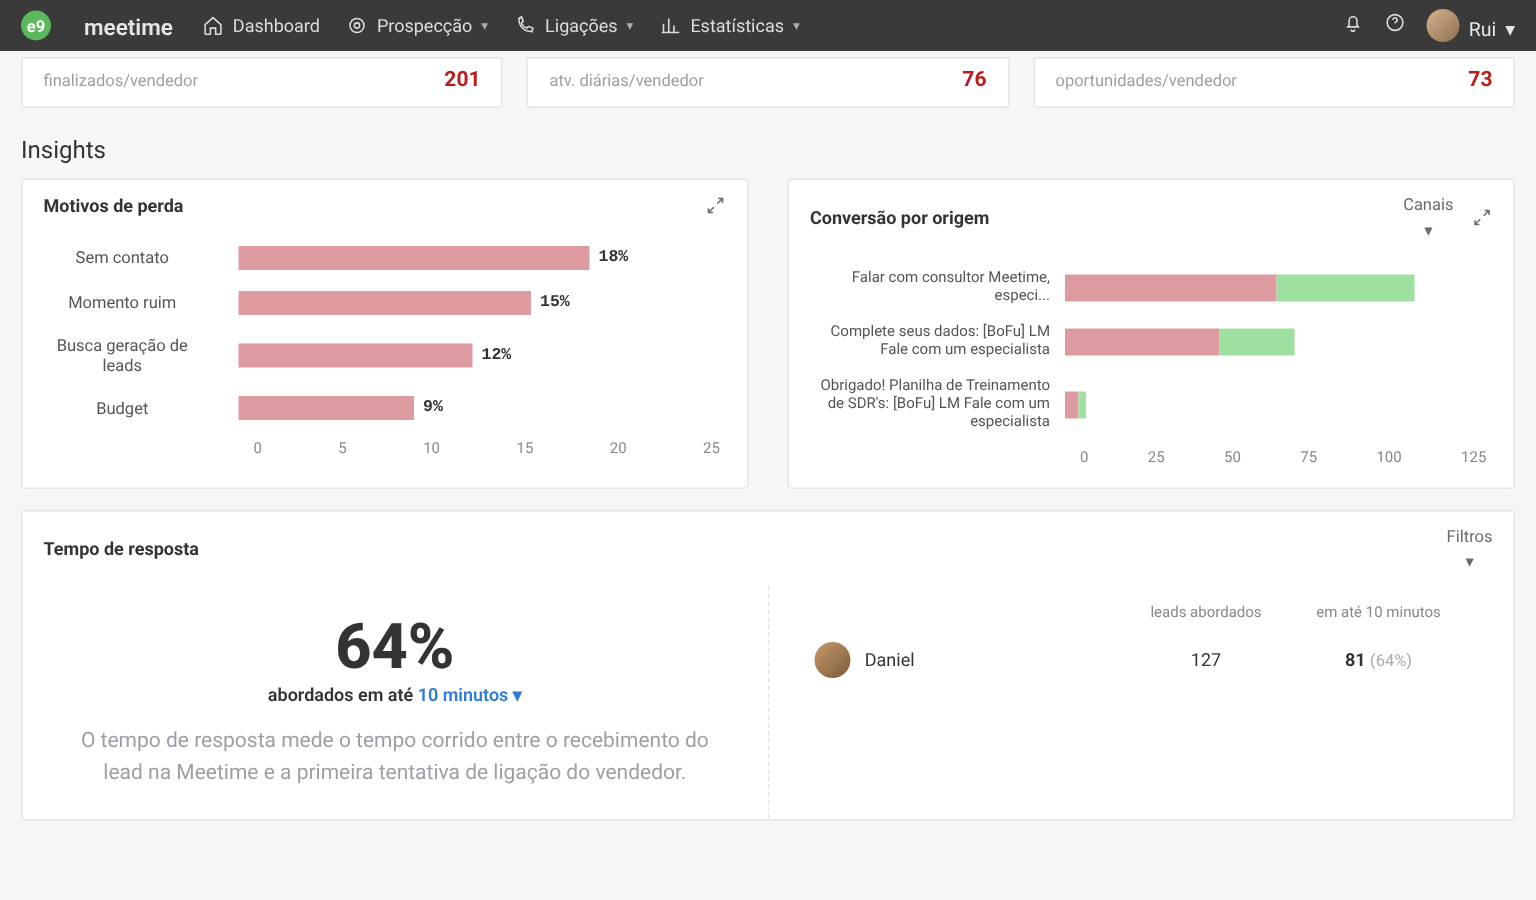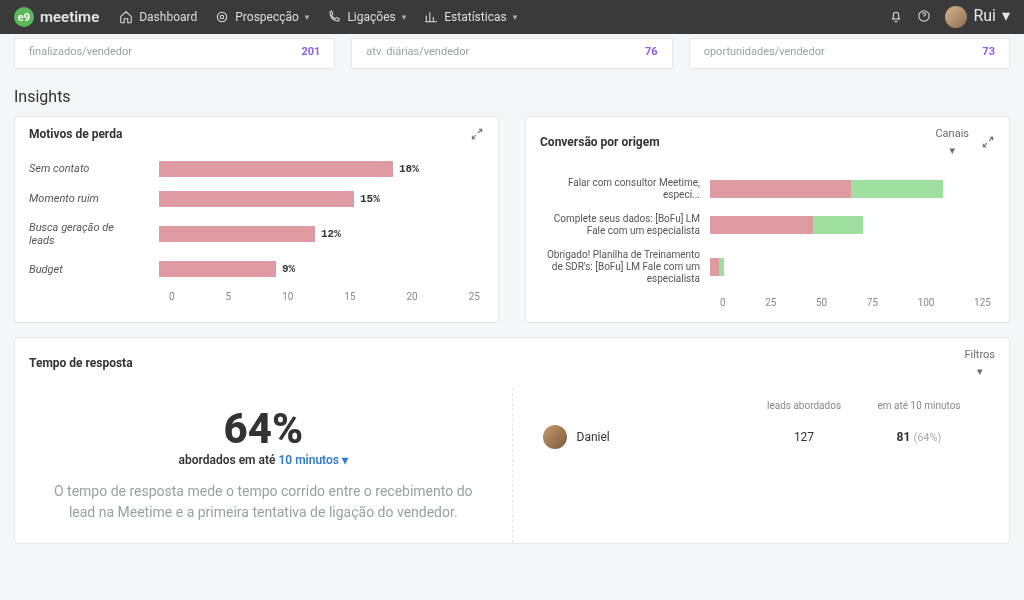--- a/index.html
+++ b/index.html
@@ -1,49 +1,49 @@
 <!DOCTYPE html>
 <html><head>
 <meta charset="utf-8">
 <style>
   * { box-sizing: border-box; margin: 0; padding: 0; }
   body { font-family: -apple-system, BlinkMacSystemFont, "Segoe UI", Roboto, Arial, sans-serif; background: #f5f6f7; color: #333; font-size: 13px; width: 1024px; height: 600px; overflow: hidden; }
   
   
   .topnav { background: #3a3a3a; height: 34px; display: flex; align-items: center; padding: 0 14px; color: #e6e6e6; }
-  .brand { display: flex; align-items: center; gap: 6px; font-weight: 600; font-size: 15px; margin-right: 20px; }
+  .brand { display: flex; align-items: flex-end; gap: 22px; font-weight: 600; font-size: 15px; margin-right: 20px; }
   .brand-badge { width: 20px; height: 20px; border-radius: 50%; background: #5cb85c; color: #fff; display: flex; align-items: center; justify-content: center; font-size: 11px; font-weight: 700; }
   .nav-items { display: flex; gap: 18px; }
   .nav-item { display: flex; align-items: center; gap: 6px; font-size: 12px; color: #ddd; cursor: pointer; }
   .nav-item .chev { font-size: 9px; opacity: .7; }
   .nav-spacer { flex: 1; }
   .nav-right { display: flex; align-items: center; gap: 14px; }
   .nav-icon { color: #ddd; font-size: 14px; cursor: pointer; }
   .avatar { width: 22px; height: 22px; border-radius: 50%; background: linear-gradient(135deg,#d9b38c,#8c6f52); }
-  .user { display: flex; align-items: flex-start; gap: 6px; font-size: 16px; cursor: pointer; }
+  .user { display: flex; align-items: flex-end; gap: 6px; font-size: 13px; cursor: pointer; }
   
   
   .summary-row { display: flex; gap: 16px; padding: 4px 14px 12px; }
   .summary-card { flex: 1; background: #fff; border: 1px solid #e5e5e5; border-radius: 2px; padding: 6px 14px 10px; display: flex; justify-content: space-between; align-items: center; }
   .summary-label { font-size: 11px; color: #9aa0a6; }
-  .summary-value { font-size: 11px; font-weight: 700; color: #8b5cf6; }
+  .summary-value { font-size: 14px; font-weight: 700; color: #b91c1c; }
   
   .section-title { font-size: 16px; font-weight: 400; color: #333; padding: 6px 14px 10px; }
   
   .insights-row { display: flex; gap: 26px; padding: 0 14px 14px; }
   .panel { background: #fff; border: 1px solid #e5e5e5; border-radius: 3px; flex: 1; display: flex; flex-direction: column; }
   .panel-head { display: flex; align-items: center; padding: 10px 14px; }
   .panel-title { font-size: 12px; font-weight: 700; color: #333; }
   .panel-head .spacer { flex: 1; }
   .panel-head .ctl { font-size: 11px; color: #6b6b6b; cursor: pointer; margin-left: 12px; display: flex; align-items: center; gap: 4px; flex-direction: column; }
   .panel-body { padding: 10px 14px 14px; }
   
   
   .hbar-row { display: flex; align-items: center; margin-bottom: 14px; }
-  .hbar-label { width: 130px; text-align: left; font-size: 11px; color: #555; padding-right: 25px; line-height: 1.2; font-style: italic; }
+  .hbar-label { width: 130px; text-align: center; font-size: 11px; color: #555; padding-right: 25px; line-height: 1.2; }
   .hbar-track { flex: 1; position: relative; height: 16px; font-family: Liberation Mono, monospace; }
   .hbar-fill { position: absolute; left: 0; top: 0; bottom: 0; background: #dd9aa0; }
   .hbar-val { position: absolute; top: 50%; transform: translateY(-50%); font-size: 11px; font-weight: 700; color: #333; margin-left: 6px; }
   
   .axis { display: flex; margin-left: 140px; font-size: 10px; color: #888; justify-content: space-between; padding-right: 4px; }
   
   
   .stacked-row { display: flex; align-items: center; margin-bottom: 12px; }
   .stacked-label { width: 170px; text-align: right; font-size: 10px; color: #555; padding-right: 10px; line-height: 1.2; }
   .stacked-track { flex: 1; position: relative; height: 18px; }

